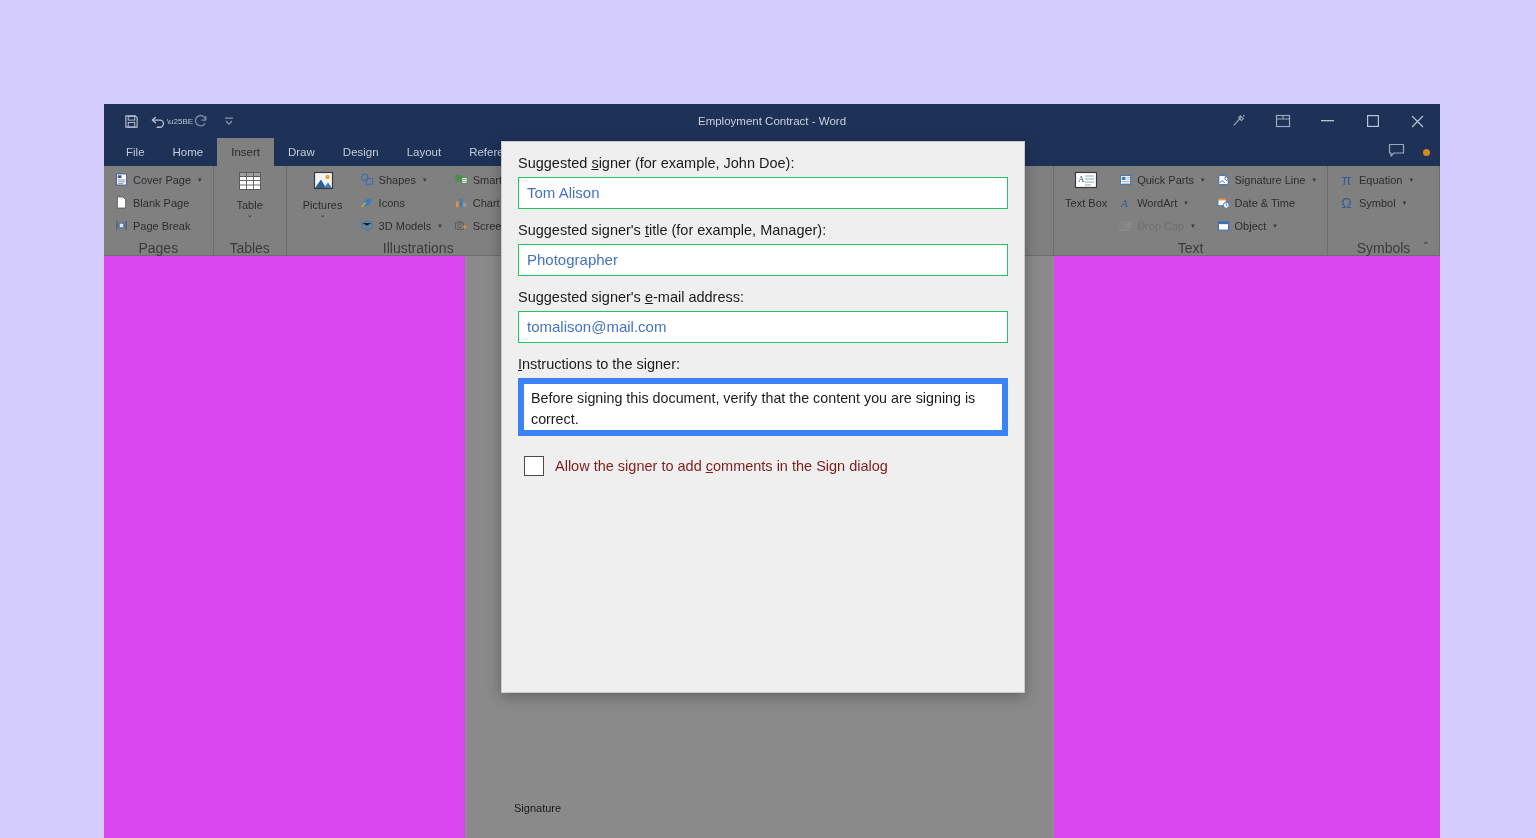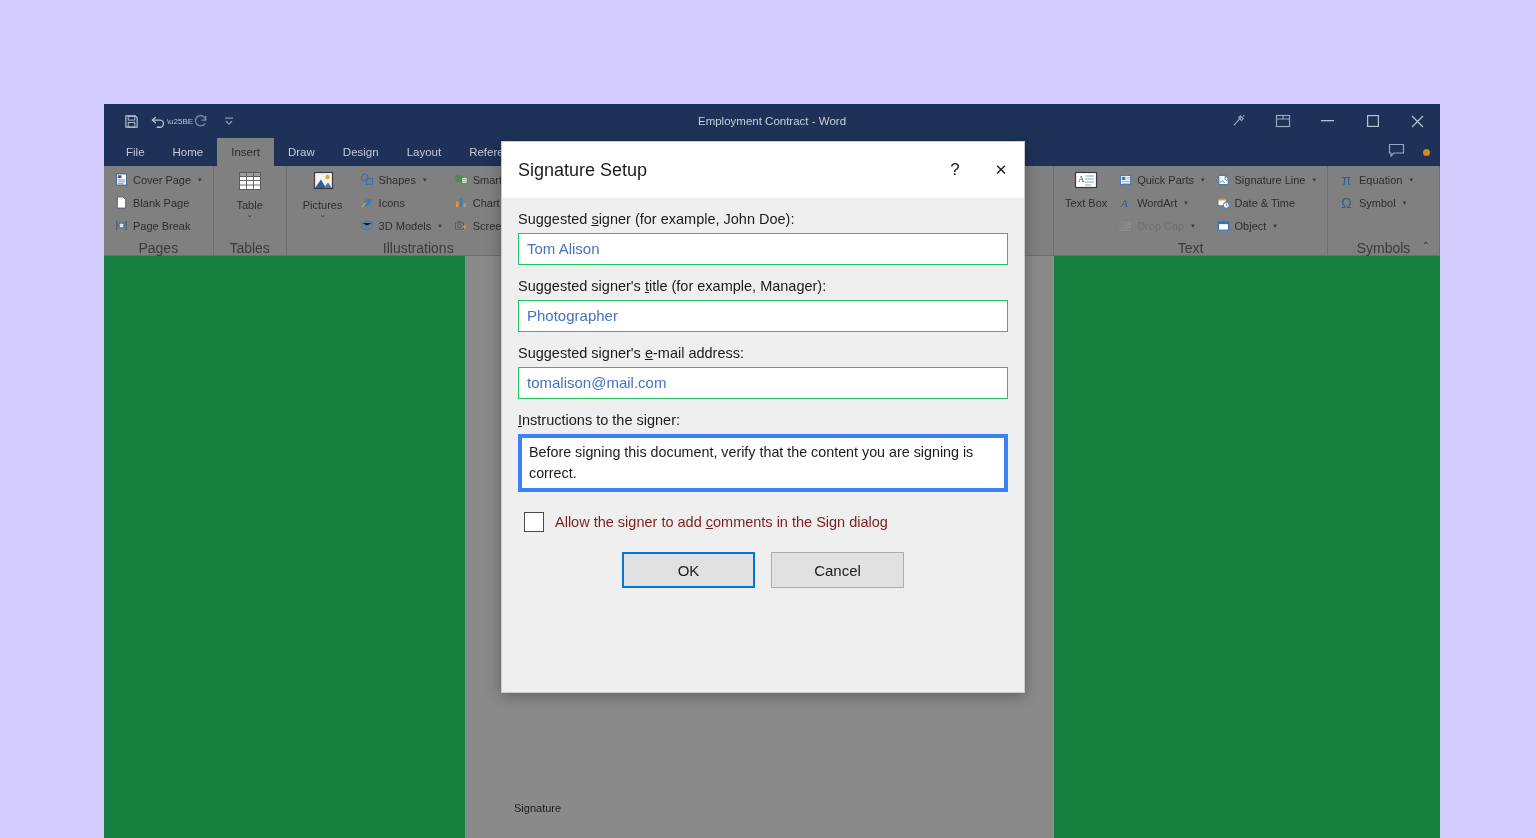--- a/index.html
+++ b/index.html
@@ -103,21 +103,21 @@
   .big-btn .lbl { margin-top: 2px; line-height: 12px; text-align: center; }
   .big-btn .caret { font-size: 7px; line-height: 8px; }
   #ribbon-collapse {
     position: absolute; right: 10px; bottom: 4px;
     font-size: 10px; color: #3a3a3a;
   }
 
   
   #doc-area {
     position: absolute; left: 0; right: 0; top: 152px; bottom: 0;
-    background: #15803d;
+    background: #d946ef;
   }
   #doc-page {
     position: absolute; left: 361px; top: 0px;
     width: 589px; height: 686px;
     background: #8a8a8a;
     border-left: 1px solid #8f8f8f;
     border-right: 1px solid #8f8f8f;
   }
   #doc-signature {
     position: absolute; left: 48px; top: 546px;
@@ -159,21 +159,21 @@
     padding: 0 8px;
     font-family: "Liberation Sans", sans-serif;
     font-size: 15px; color: #4472c4;
     margin-bottom: 12px;
     line-height: 30px;
     overflow: hidden; white-space: nowrap;
   }
   #instructions-box {
     width: 100%; height: 58px;
     background: #ffffff;
-    border: 4px solid #3b82f6;
+    border: 6px solid #3b82f6;
     padding: 4px 7px;
     font-size: 14.3px; color: #1b1b1b;
     line-height: 21px;
     margin-bottom: 14px;
   }
   .check-row {
     display: flex; align-items: center;
     gap: 11px; height: 32px; padding-left: 6px;
   }
   .cbox {
@@ -498,27 +498,20 @@
   </div>
 
   <div id="doc-area">
     <div id="doc-page">
       <div id="doc-signature">Signature</div>
     </div>
   </div>
 </div>
 
 <div id="dialog">
-  <div id="dialog-titlebar">
-    <div id="dialog-title">Signature Setup</div>
-    <div id="dialog-title-btns">
-      <div class="dlg-tbtn" id="help-btn">?</div>
-      <div class="dlg-tbtn" id="close-btn">✕</div>
-    </div>
-  </div>
 
   <div id="dialog-body">
 
     <div class="field-label"><span>Suggested </span><u>s</u><span>igner (for example, John Doe):</span></div>
     <div class="text-input">Tom Alison</div>
 
     <div class="field-label"><span>Suggested signer's </span><u>t</u><span>itle (for example, Manager):</span></div>
     <div class="text-input">Photographer</div>
 
     <div class="field-label"><span>Suggested signer's </span><u>e</u><span>-mail address:</span></div>
@@ -526,18 +519,14 @@
 
     <div class="field-label"><span></span><u>I</u><span>nstructions to the signer:</span></div>
     <div id="instructions-box">Before signing this document, verify that the content you are signing is correct.</div>
 
     <div class="check-row">
       <div class="cbox"></div>
       <div class="check-label"><span>Allow the signer to add </span><u>c</u><span>omments in the Sign dialog</span></div>
     </div>
 
 
-    <div id="dialog-buttons">
-      <div class="dlg-btn primary">OK</div>
-      <div class="dlg-btn">Cancel</div>
-    </div>
   </div>
 </div>
 
 </body></html>

